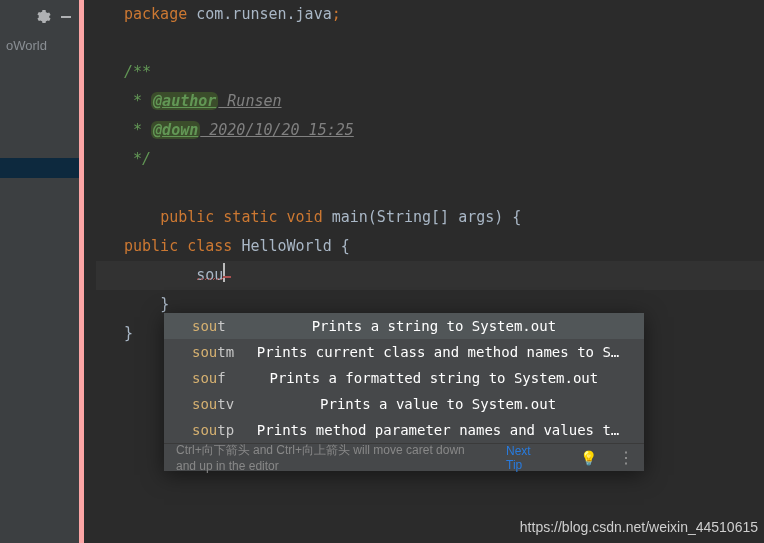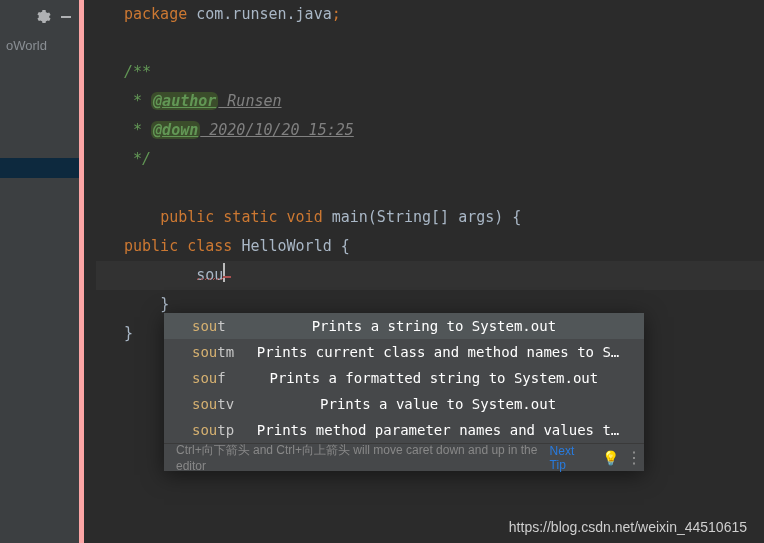--- a/index.html
+++ b/index.html
@@ -106,31 +106,31 @@
   }
   .popup-row.sel{background:var(--popup-sel);}
   .popup-name{flex:0 0 auto;}
   .popup-name .match{color:#d6b171;}
   .popup-name .rest{color:#c8c8c8;}
   .popup-desc{flex:1;text-align:center;color:#ffffff;padding-left:12px;overflow:hidden;text-overflow:ellipsis;}
   .popup-footer{
     background:var(--popup-bg);
     border-top:1px solid #3a3a3a;
     height:28px;display:flex;align-items:center;
-    padding:0 2px 0 12px;
+    padding:0 10px 0 12px;
     font-family:"Segoe UI",sans-serif;font-size:12px;
-    color:var(--popup-dim);gap:6px;
+    color:var(--popup-dim);gap:20px;
   }
   .popup-footer .link{color:var(--link);}
   .popup-footer .spacer{flex:1;}
   .bulb{color:var(--bulb);font-size:14px;}
   .dots{color:#9a9a9a;font-size:16px;line-height:1;}
 
   .watermark{
-    position:absolute;right:17px;bottom:8px;
+    position:absolute;right:6px;bottom:8px;
     font-family:Arial,sans-serif;font-size:14px;color:#cfcfcf;
   }
   svg{display:block;}
 </style>
 </head>
 <body>
 
 <div class="sidebar">
   <div class="sidebar-top">
     <span class="icon">

